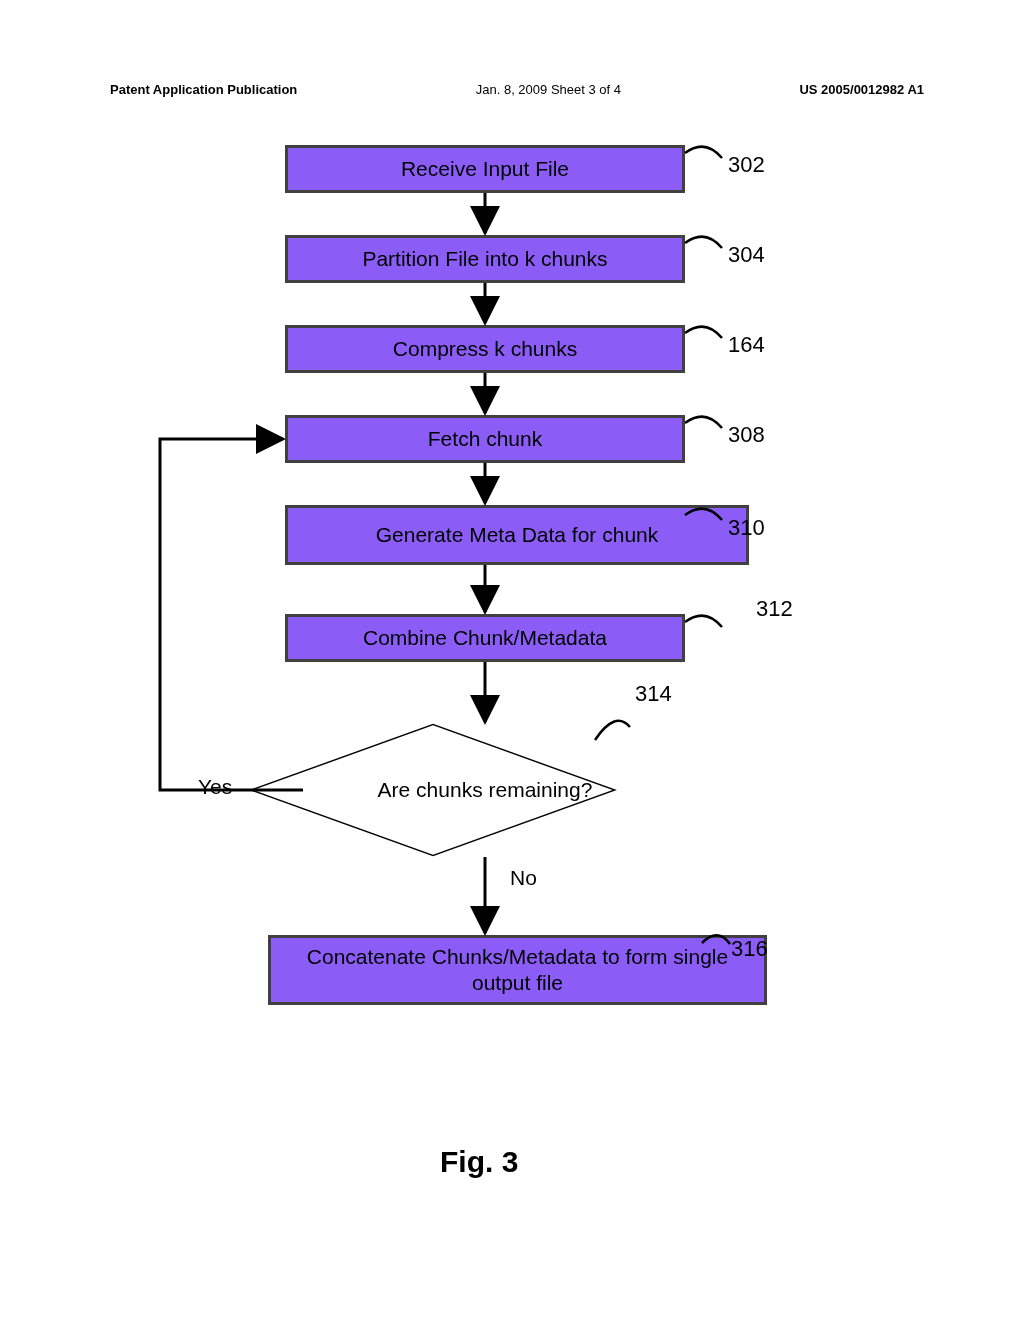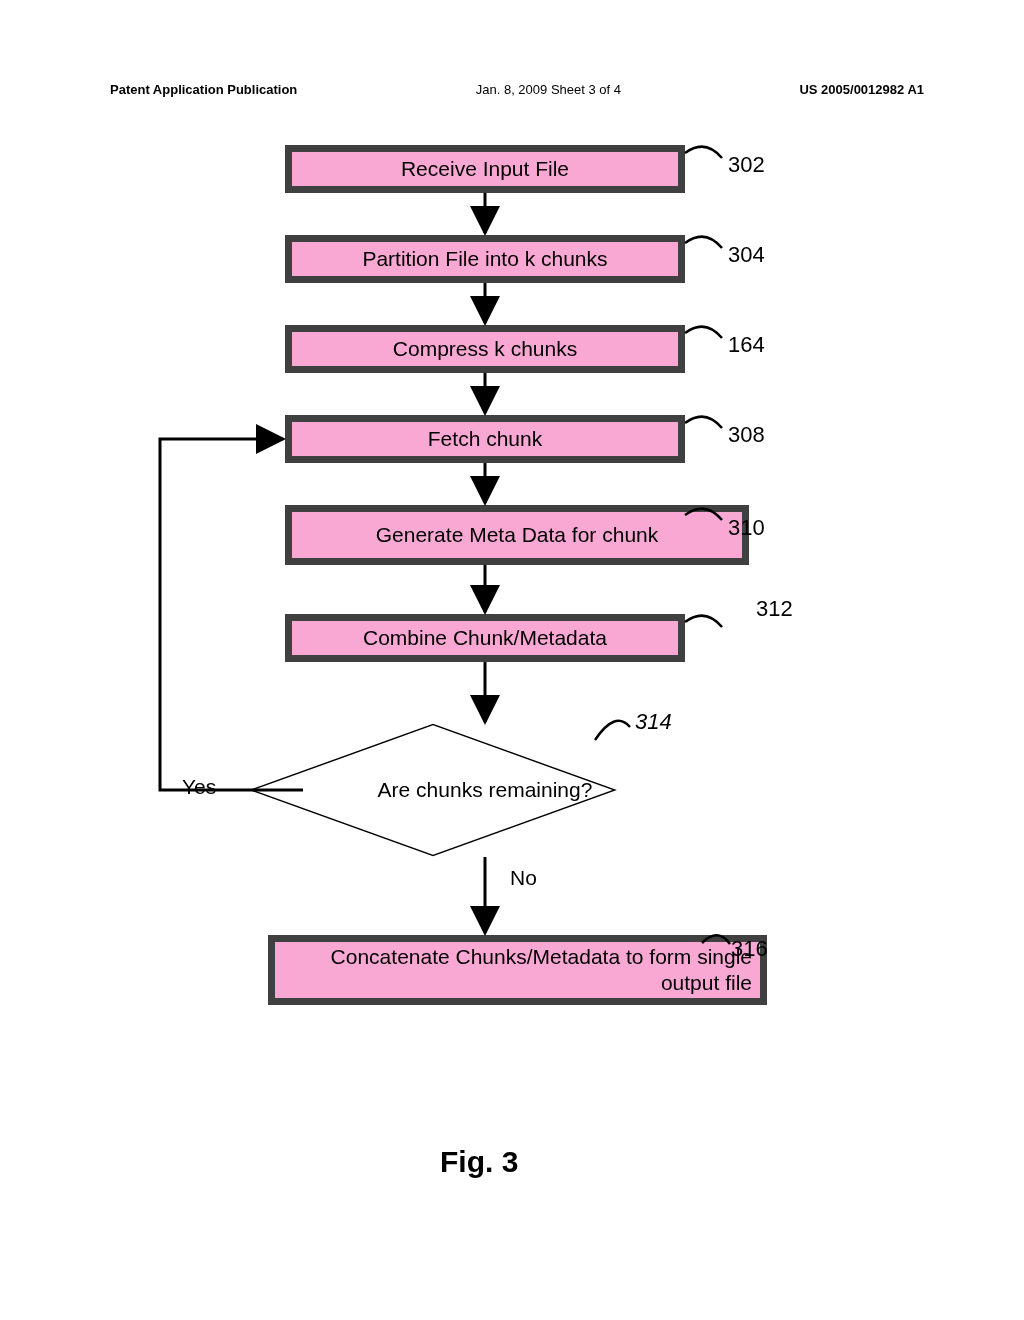--- a/index.html
+++ b/index.html
@@ -26,26 +26,26 @@
   .header .right { font-weight: bold; }
   .diagram {
     position: absolute;
     top: 130px;
     left: 90px;
     width: 830px;
     height: 1050px;
   }
   .node {
     position: absolute;
-    border: 7px solid #404040;
-    background: #f9a8d4;
+    border: 3px solid #404040;
+    background: #8b5cf6;
     display: flex;
     align-items: center;
     justify-content: center;
-    text-align: right;
+    text-align: center;
     font-size: 21px;
     line-height: 1.25;
     padding: 4px 8px;
   }
   .ref {
     position: absolute;
     font-size: 22px;
   }
   .diamond {
     position: absolute;
@@ -105,24 +105,24 @@
     <div class="sq"></div>
   </div>
   <div class="diamond-label" style="left:195px; top:648px; width:400px;">Are chunks remaining?</div>
 
   <span class="ref" style="left:638px; top:22px;">302</span>
   <span class="ref" style="left:638px; top:112px;">304</span>
   <span class="ref" style="left:638px; top:202px;">164</span>
   <span class="ref" style="left:638px; top:292px;">308</span>
   <span class="ref" style="left:638px; top:385px;">310</span>
   <span class="ref" style="left:638px; top:466px;margin-left:28px;">312</span>
-  <span class="ref" style="left:545px; top:579px;font-style:italic;">314</span>
+  <span class="ref" style="left:545px; top:551px;">314</span>
   <span class="ref" style="left:641px; top:806px;">316</span>
 
-  <span class="yes-label" style="left:92px; top:645px;">Yes</span>
+  <span class="yes-label" style="left:108px; top:645px;">Yes</span>
   <span class="no-label" style="left:420px; top:736px;">No</span>
 
   <svg class="arrows">
     <defs>
       <marker id="ah" markerWidth="12" markerHeight="12" refX="9" refY="5" orient="auto">
         <path d="M0,0 L10,5 L0,10 Z" fill="#000"></path>
       </marker>
     </defs>
 
     <line x1="395" y1="63" x2="395" y2="103" stroke="#000" stroke-width="3" marker-end="url(#ah)"></line>

